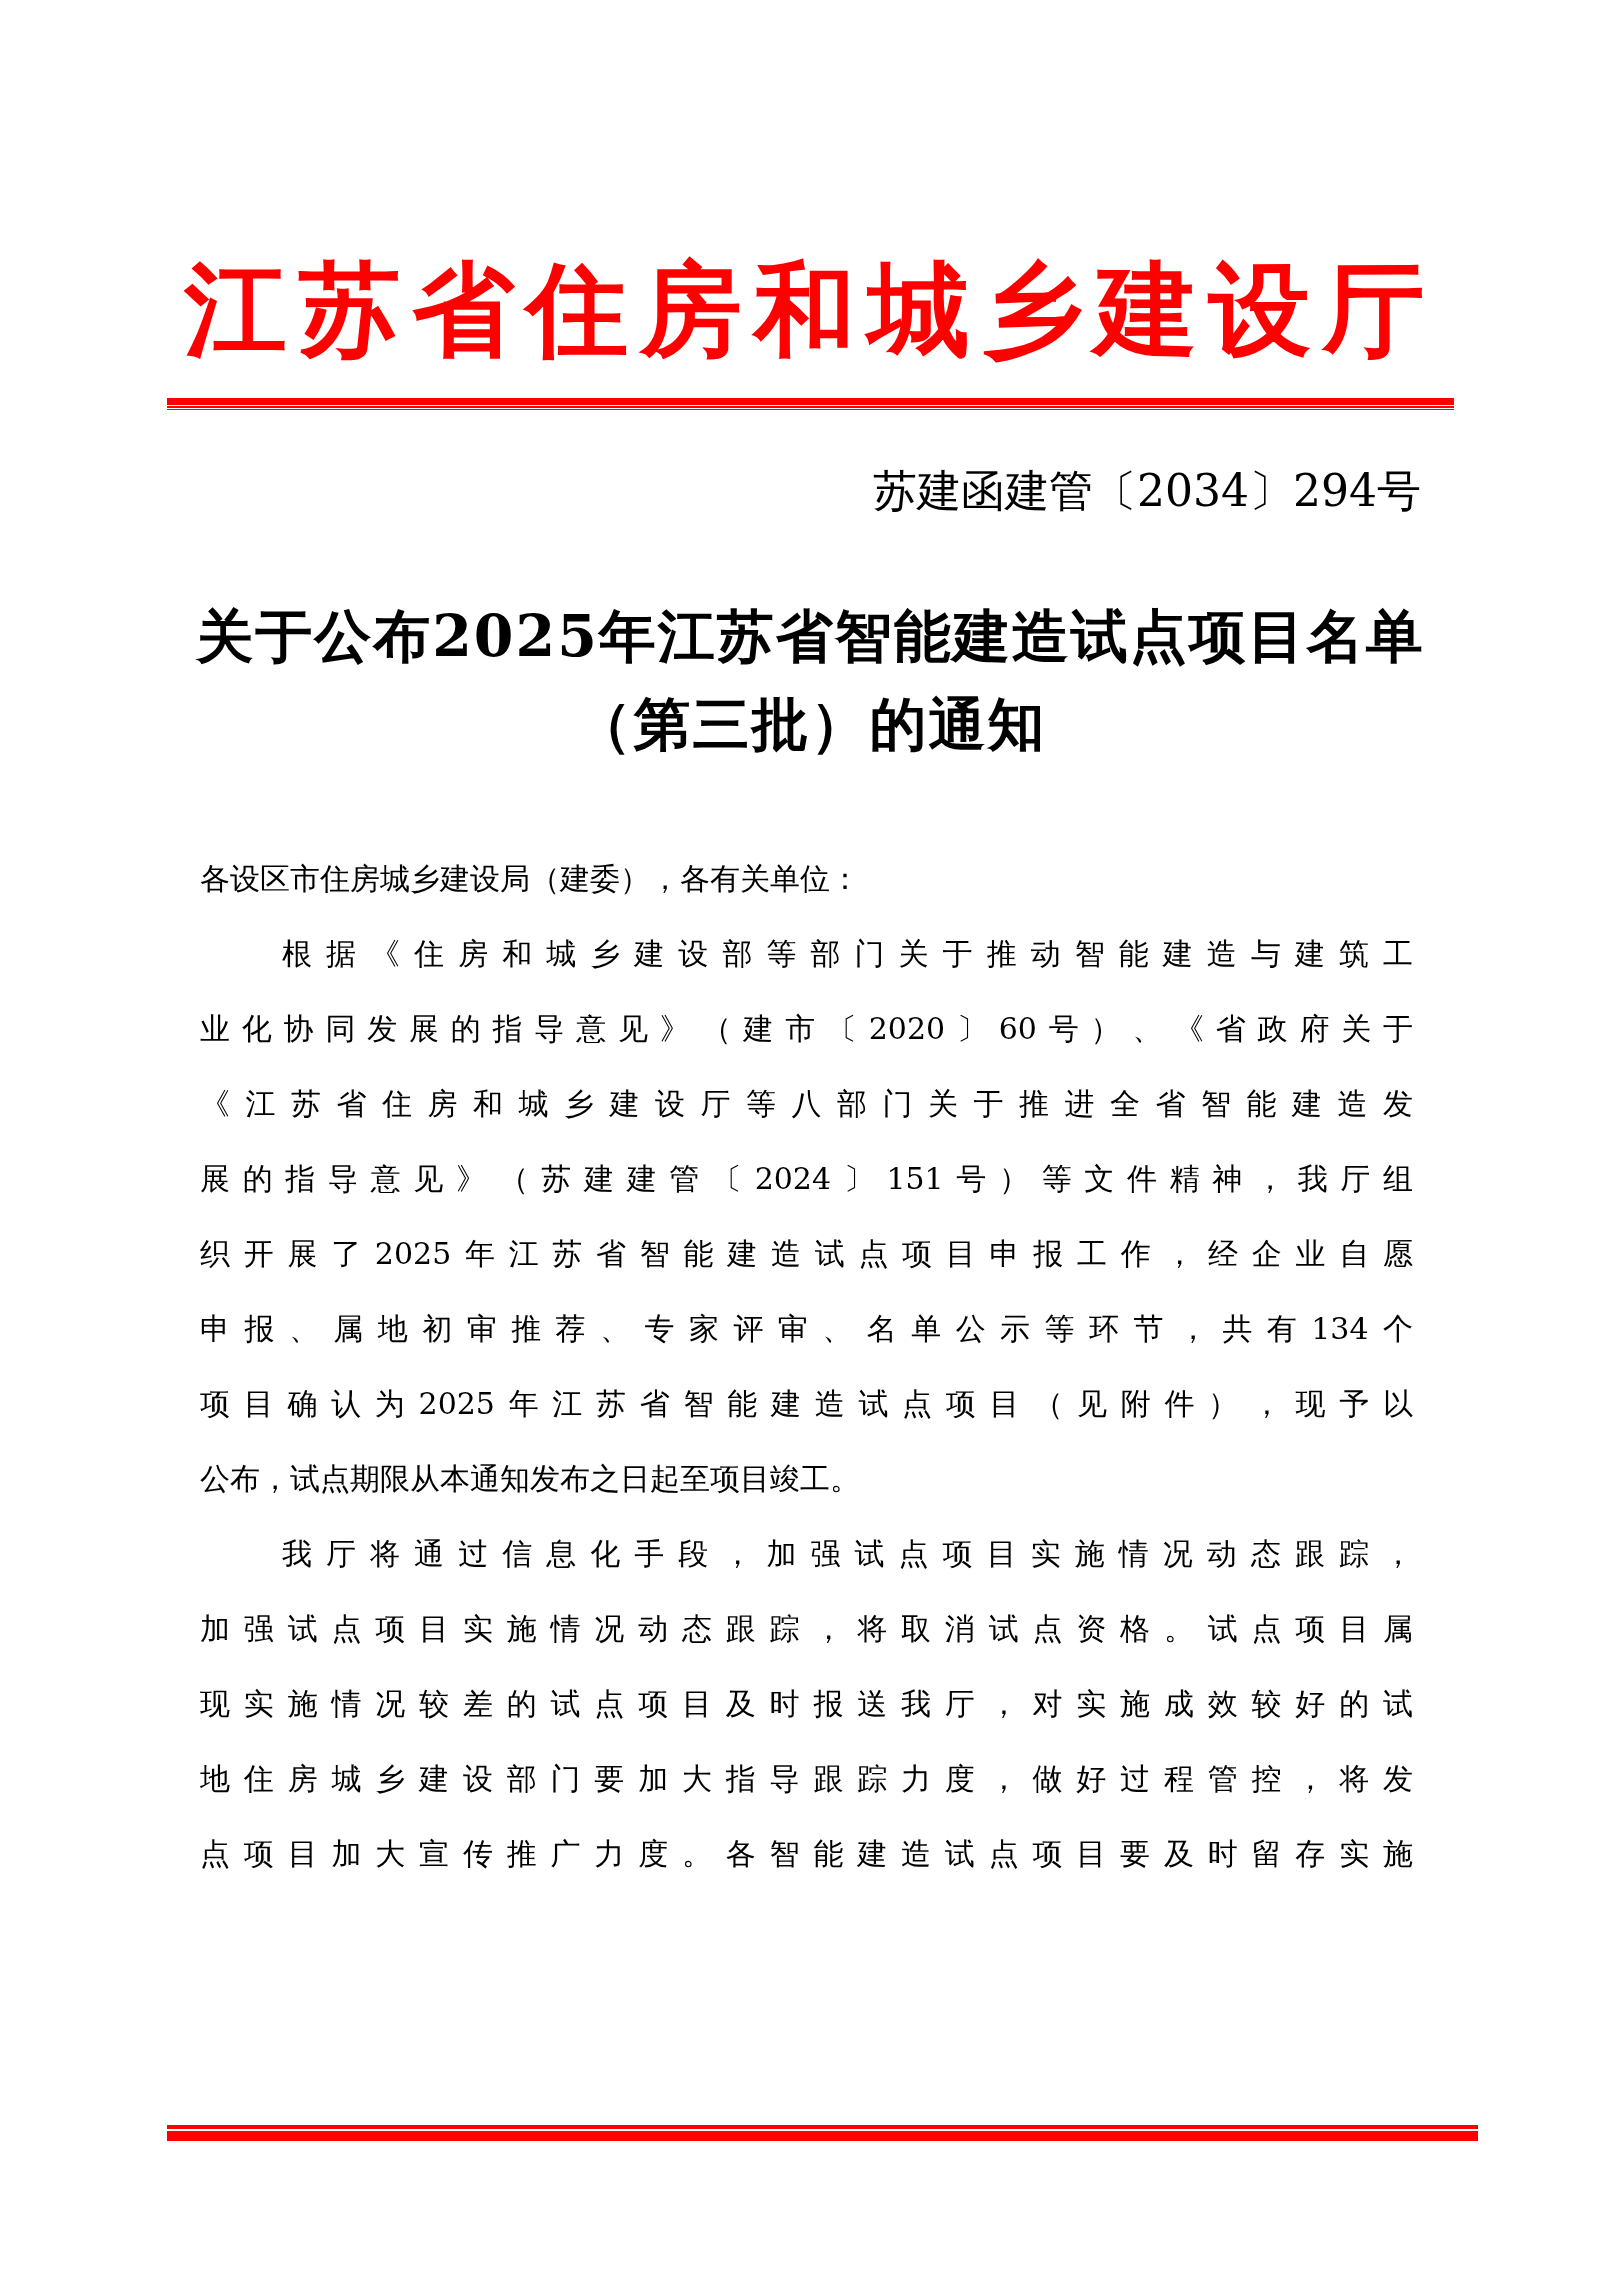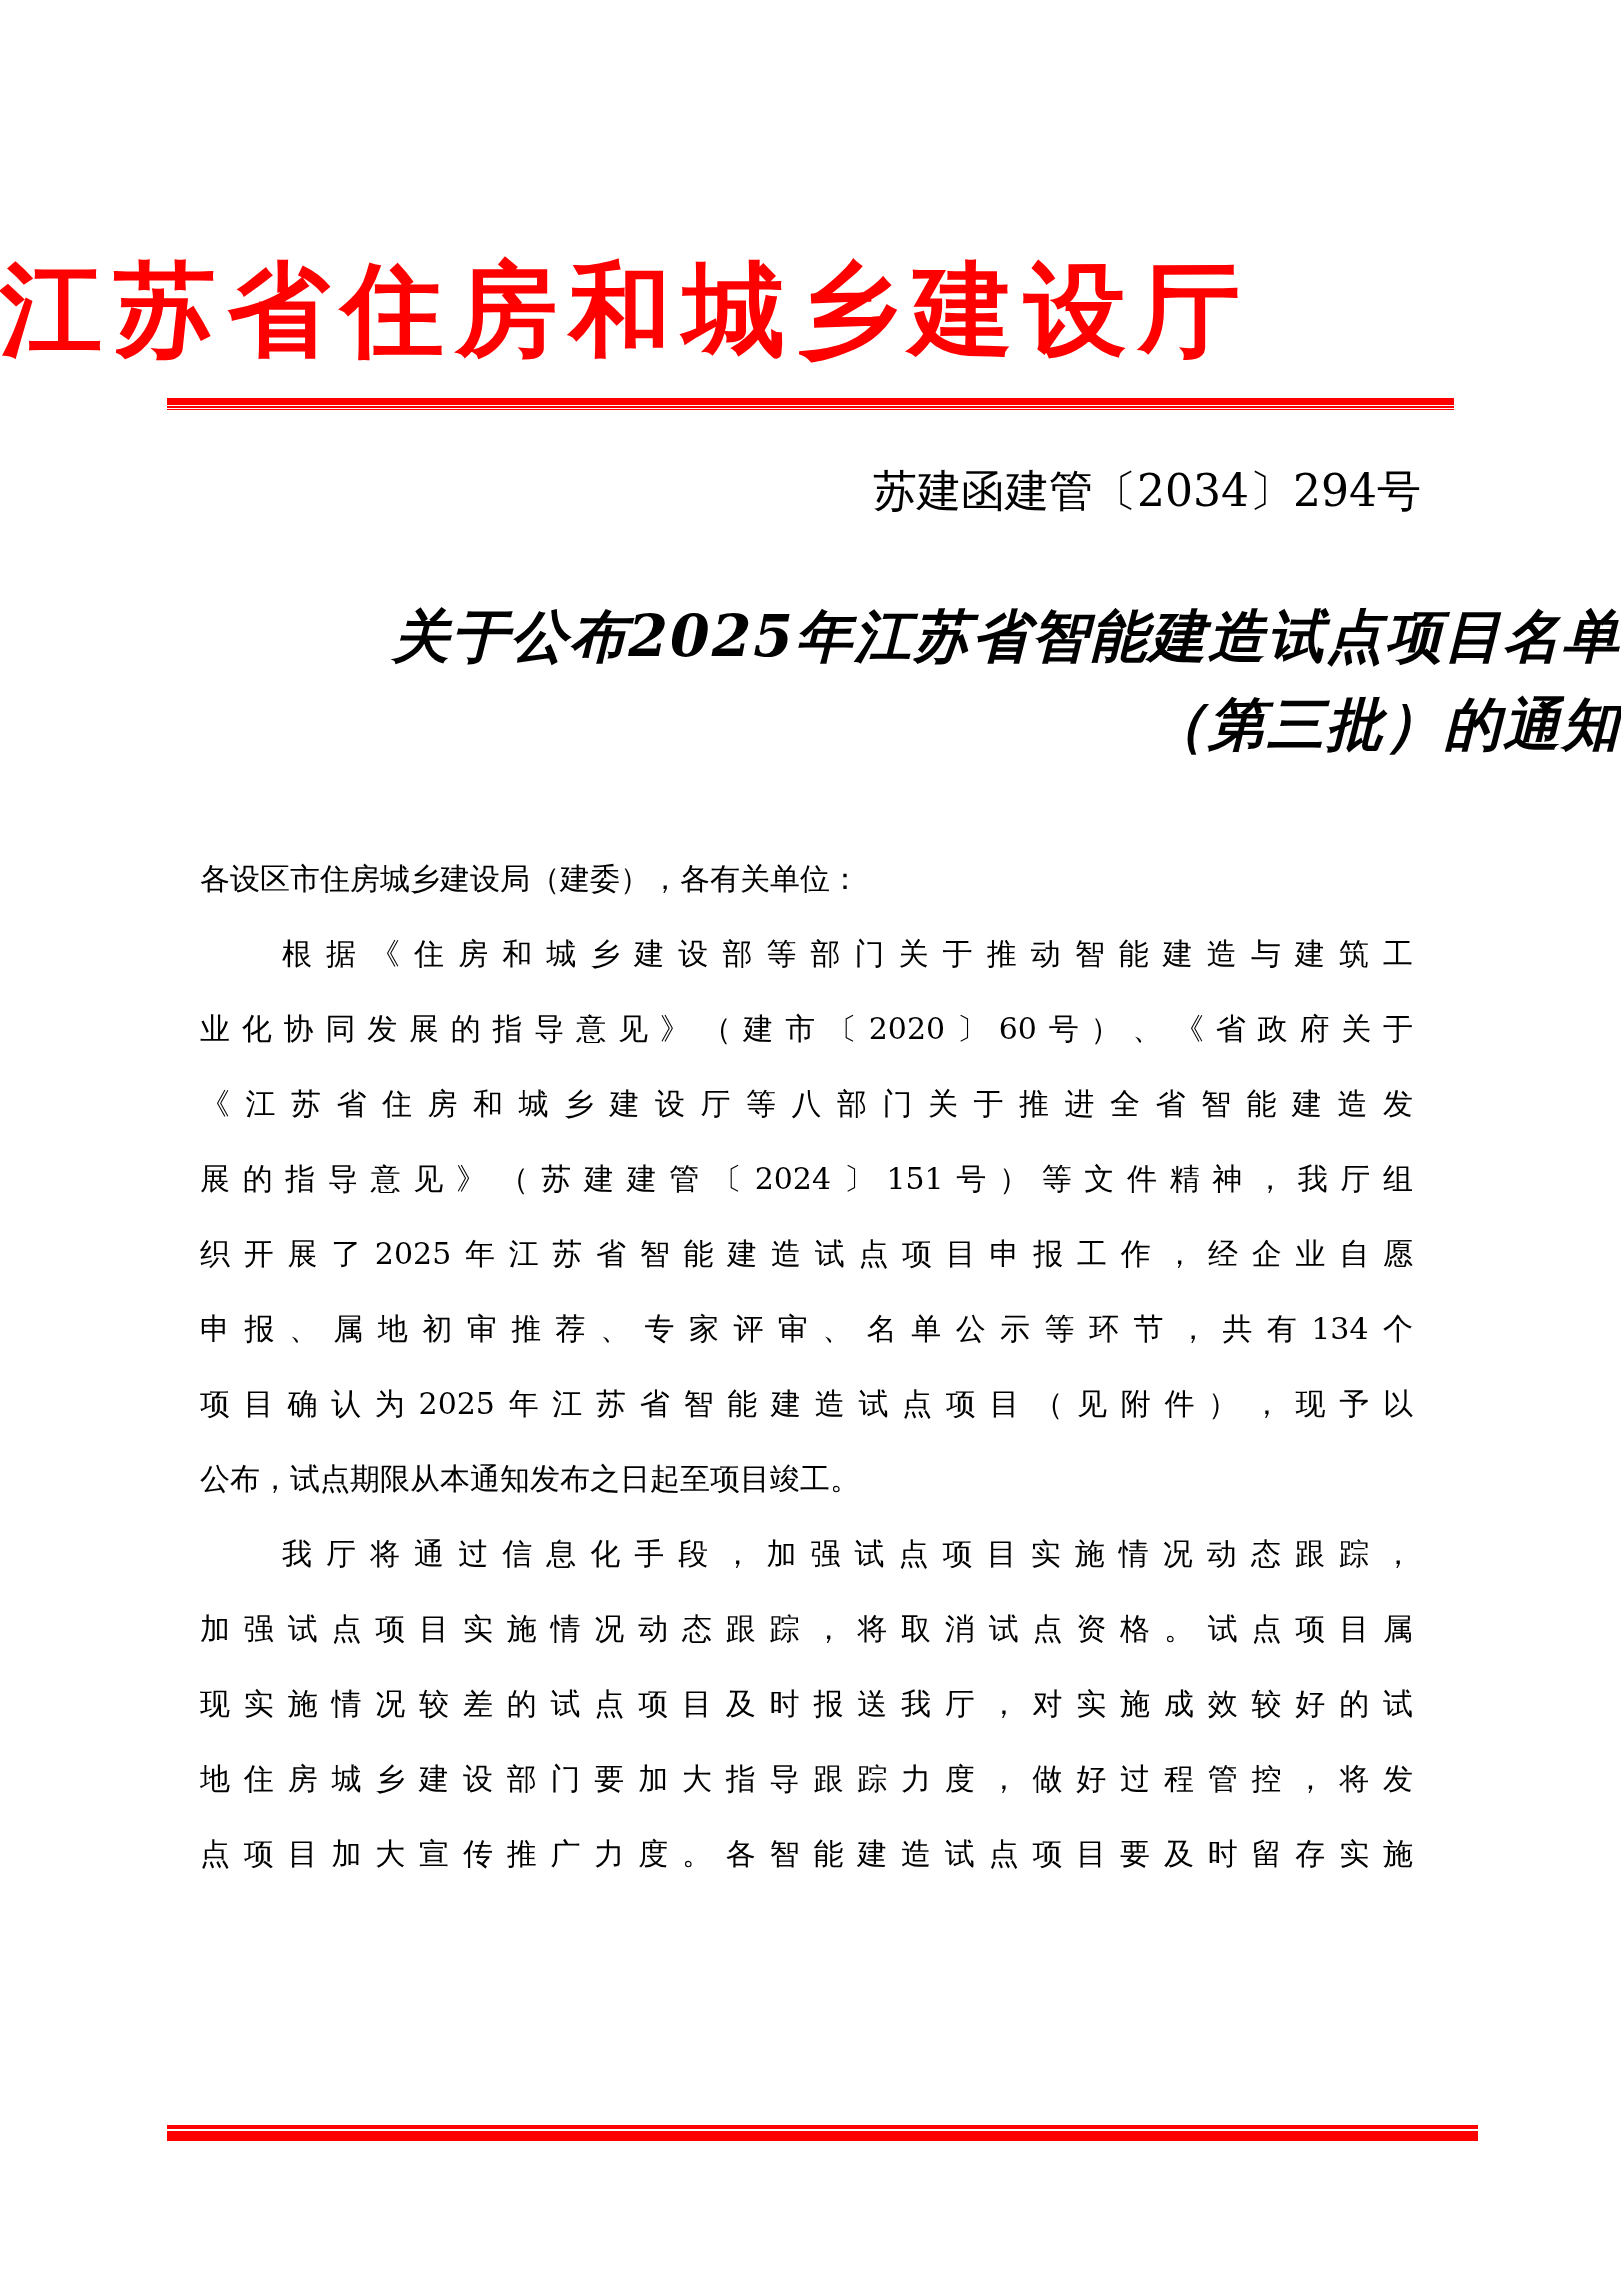--- a/index.html
+++ b/index.html
@@ -15,21 +15,21 @@
     overflow: hidden;
     font-family: "DejaVu Serif", "Liberation Serif", serif;
     color: #000000;
   }
   
   .agency {
     position: absolute;
     top: 243px;
     left: 0;
     width: 100%;
-    text-align: left;
+    text-align: center;
     color: #ff0000;
     font-size: 102px;
     font-weight: 700;
     letter-spacing: 11.8px;
     white-space: nowrap;
   }
   
   .rule-top {
     position: absolute;
     top: 398px;
@@ -51,26 +51,25 @@
     font-size: 44px;
     line-height: 51px;
     white-space: nowrap;
   }
   
   .doc-title {
     position: absolute;
     top: 592px;
     left: 0;
     width: 100%;
-    text-align: right;
+    text-align: center;
     font-size: 57px;
     line-height: 88px;
     font-weight: 900;
     letter-spacing: 2px;
-    font-style: italic;
   }
   
   .body-text {
     position: absolute;
     top: 841px;
     left: 200px;
     width: 1213px;
     font-size: 30px;
     line-height: 75px;
   }

